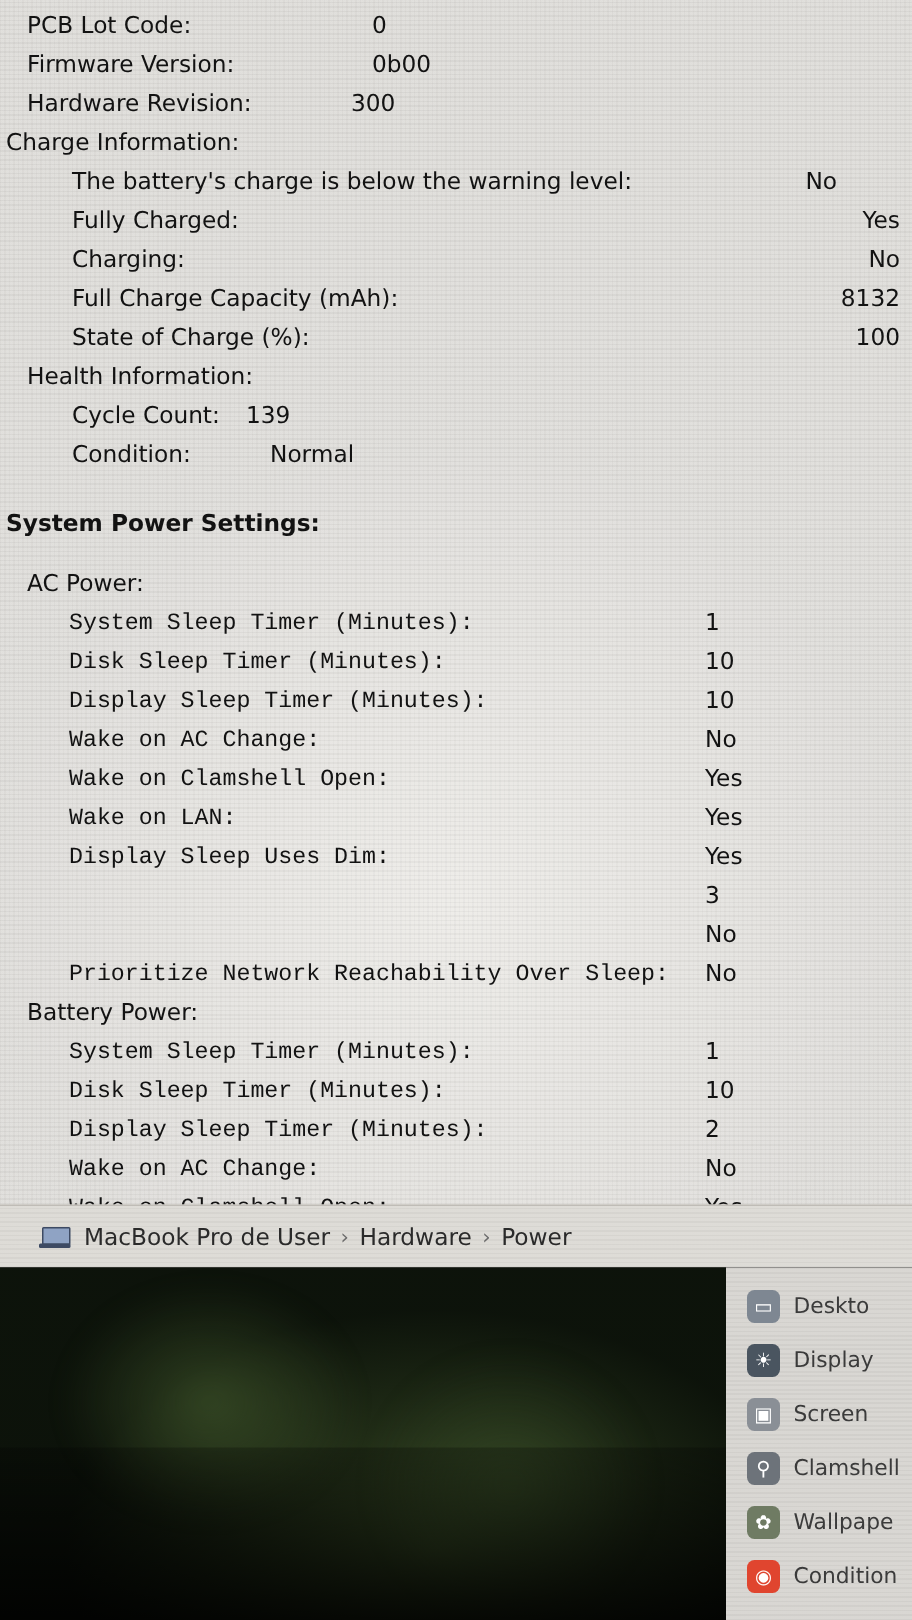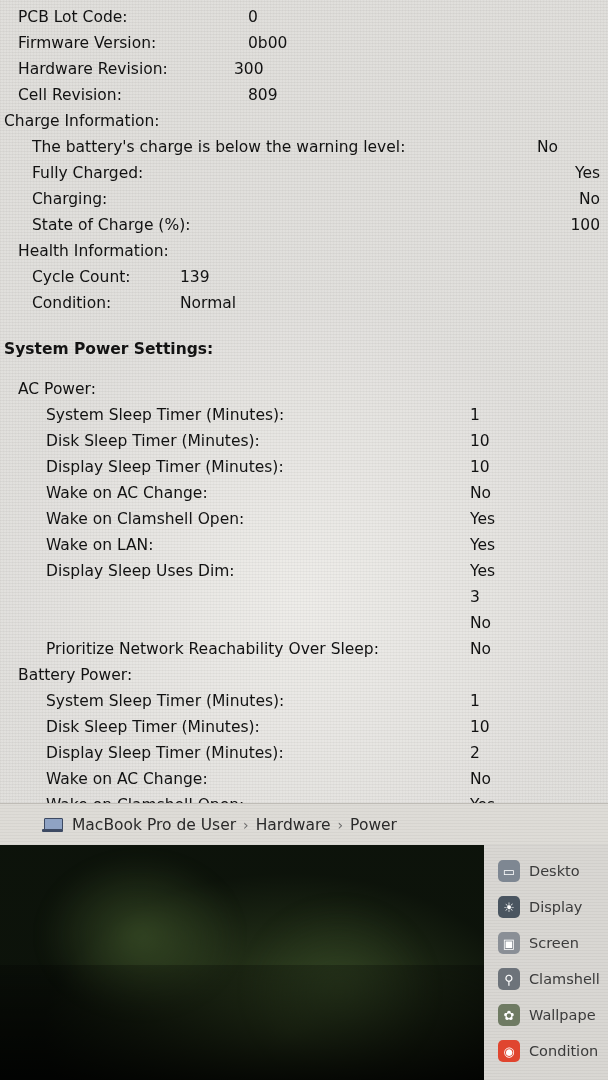--- a/index.html
+++ b/index.html
@@ -48,22 +48,22 @@
   .val { }
   
   .row.rt { position: relative; }
   .row.rt .val {
     position: absolute;
     right: 8px;
   }
   
   .i0  { padding-left: 4px; }
   .i1  { padding-left: 18px; }
-  .i2  { padding-left: 32px; }
-  .i3  { padding-left: 46px; }
+  .i2  { padding-left: 48px; }
+  .i3  { padding-left: 46px; font-family: Liberation Mono, monospace; }
 
   .bold { font-weight: bold; }
 
   
   .row.col .val {
     position: absolute;
     left: 470px;
   }
 
   .clipped-top {
@@ -76,21 +76,21 @@
     position: absolute;
     left: 0;
     bottom: 0;
     width: 608px;
     height: 42px;
     background: #dddbd6;
     background-image: repeating-linear-gradient(0deg, rgba(0,0,0,0.03) 0px, rgba(0,0,0,0.03) 1px, rgba(255,255,255,0.02) 1px, rgba(255,255,255,0.02) 3px);
     border-top: 1px solid #bfbcb6;
     display: flex;
     align-items: center;
-    padding-left: 42px;
+    padding-left: 26px;
     box-sizing: border-box;
     font-size: 15.5px;
     color: #2a2a2a;
   }
   #breadcrumb .sep {
     margin: 0 7px;
     color: #6b6b6b;
     font-size: 14px;
   }
   .mini-laptop {
@@ -211,51 +211,51 @@
       <span class="val" style="left:248px">0</span>
     </div>
     <div class="row rt col">
       <span class="lbl i1">Firmware Version:</span>
       <span class="val" style="left:248px">0b00</span>
     </div>
     <div class="row rt col">
       <span class="lbl i1">Hardware Revision:</span>
       <span class="val" style="left:234px">300</span>
     </div>
-    <div class="row rt col">
-      <span class="lbl i1">Cell Revision:</span>
-      <span class="val" style="left:248px">809</span>
-    </div>
 
     <div class="row">
       <span class="i0">Charge Information:</span>
     </div>
     <div class="row rt">
       <span class="lbl i2">The battery's charge is below the warning level:</span>
       <span class="val" style="right:50px">No</span>
     </div>
     <div class="row rt">
       <span class="lbl i2">Fully Charged:</span>
       <span class="val">Yes</span>
     </div>
     <div class="row rt">
       <span class="lbl i2">Charging:</span>
       <span class="val">No</span>
     </div>
     <div class="row rt">
+      <span class="lbl i2">Full Charge Capacity (mAh):</span>
+      <span class="val">8132</span>
+    </div>
+    <div class="row rt">
       <span class="lbl i2">State of Charge (%):</span>
       <span class="val">100</span>
     </div>
 
     <div class="row">
       <span class="i1">Health Information:</span>
     </div>
     <div class="row rt">
       <span class="lbl i2">Cycle Count:</span>
-      <span class="val" style="left:180px">139</span>
+      <span class="val" style="left:164px">139</span>
     </div>
     <div class="row rt">
       <span class="lbl i2">Condition:</span>
       <span class="val" style="left:180px">Normal</span>
     </div>
 
     <div style="height:20px"></div>
 
     <div class="row">
       <span class="i0 bold">System Power Settings:</span>

